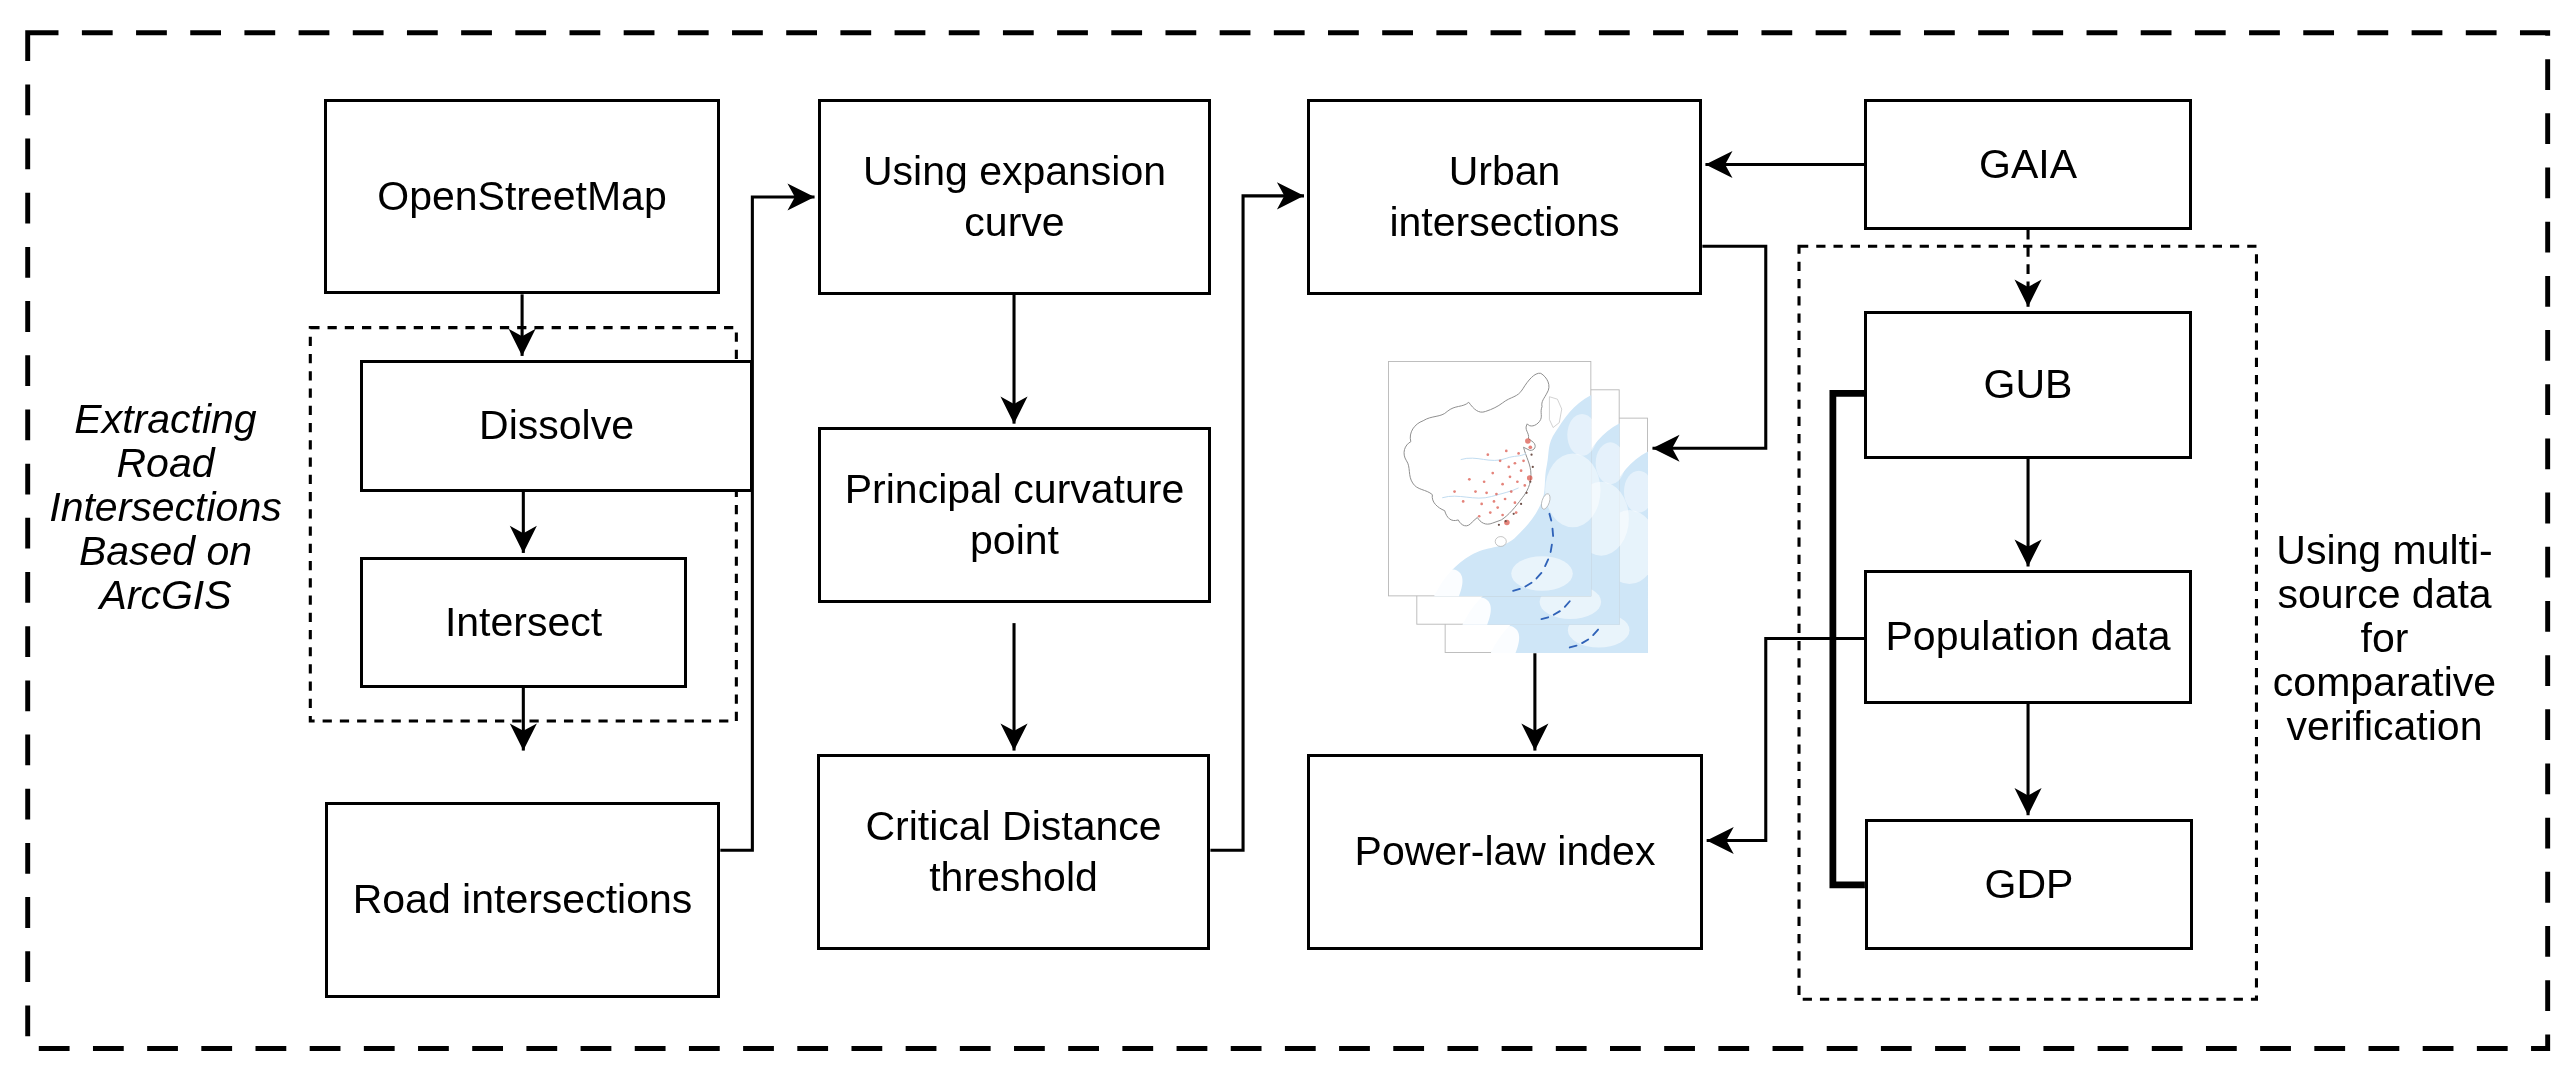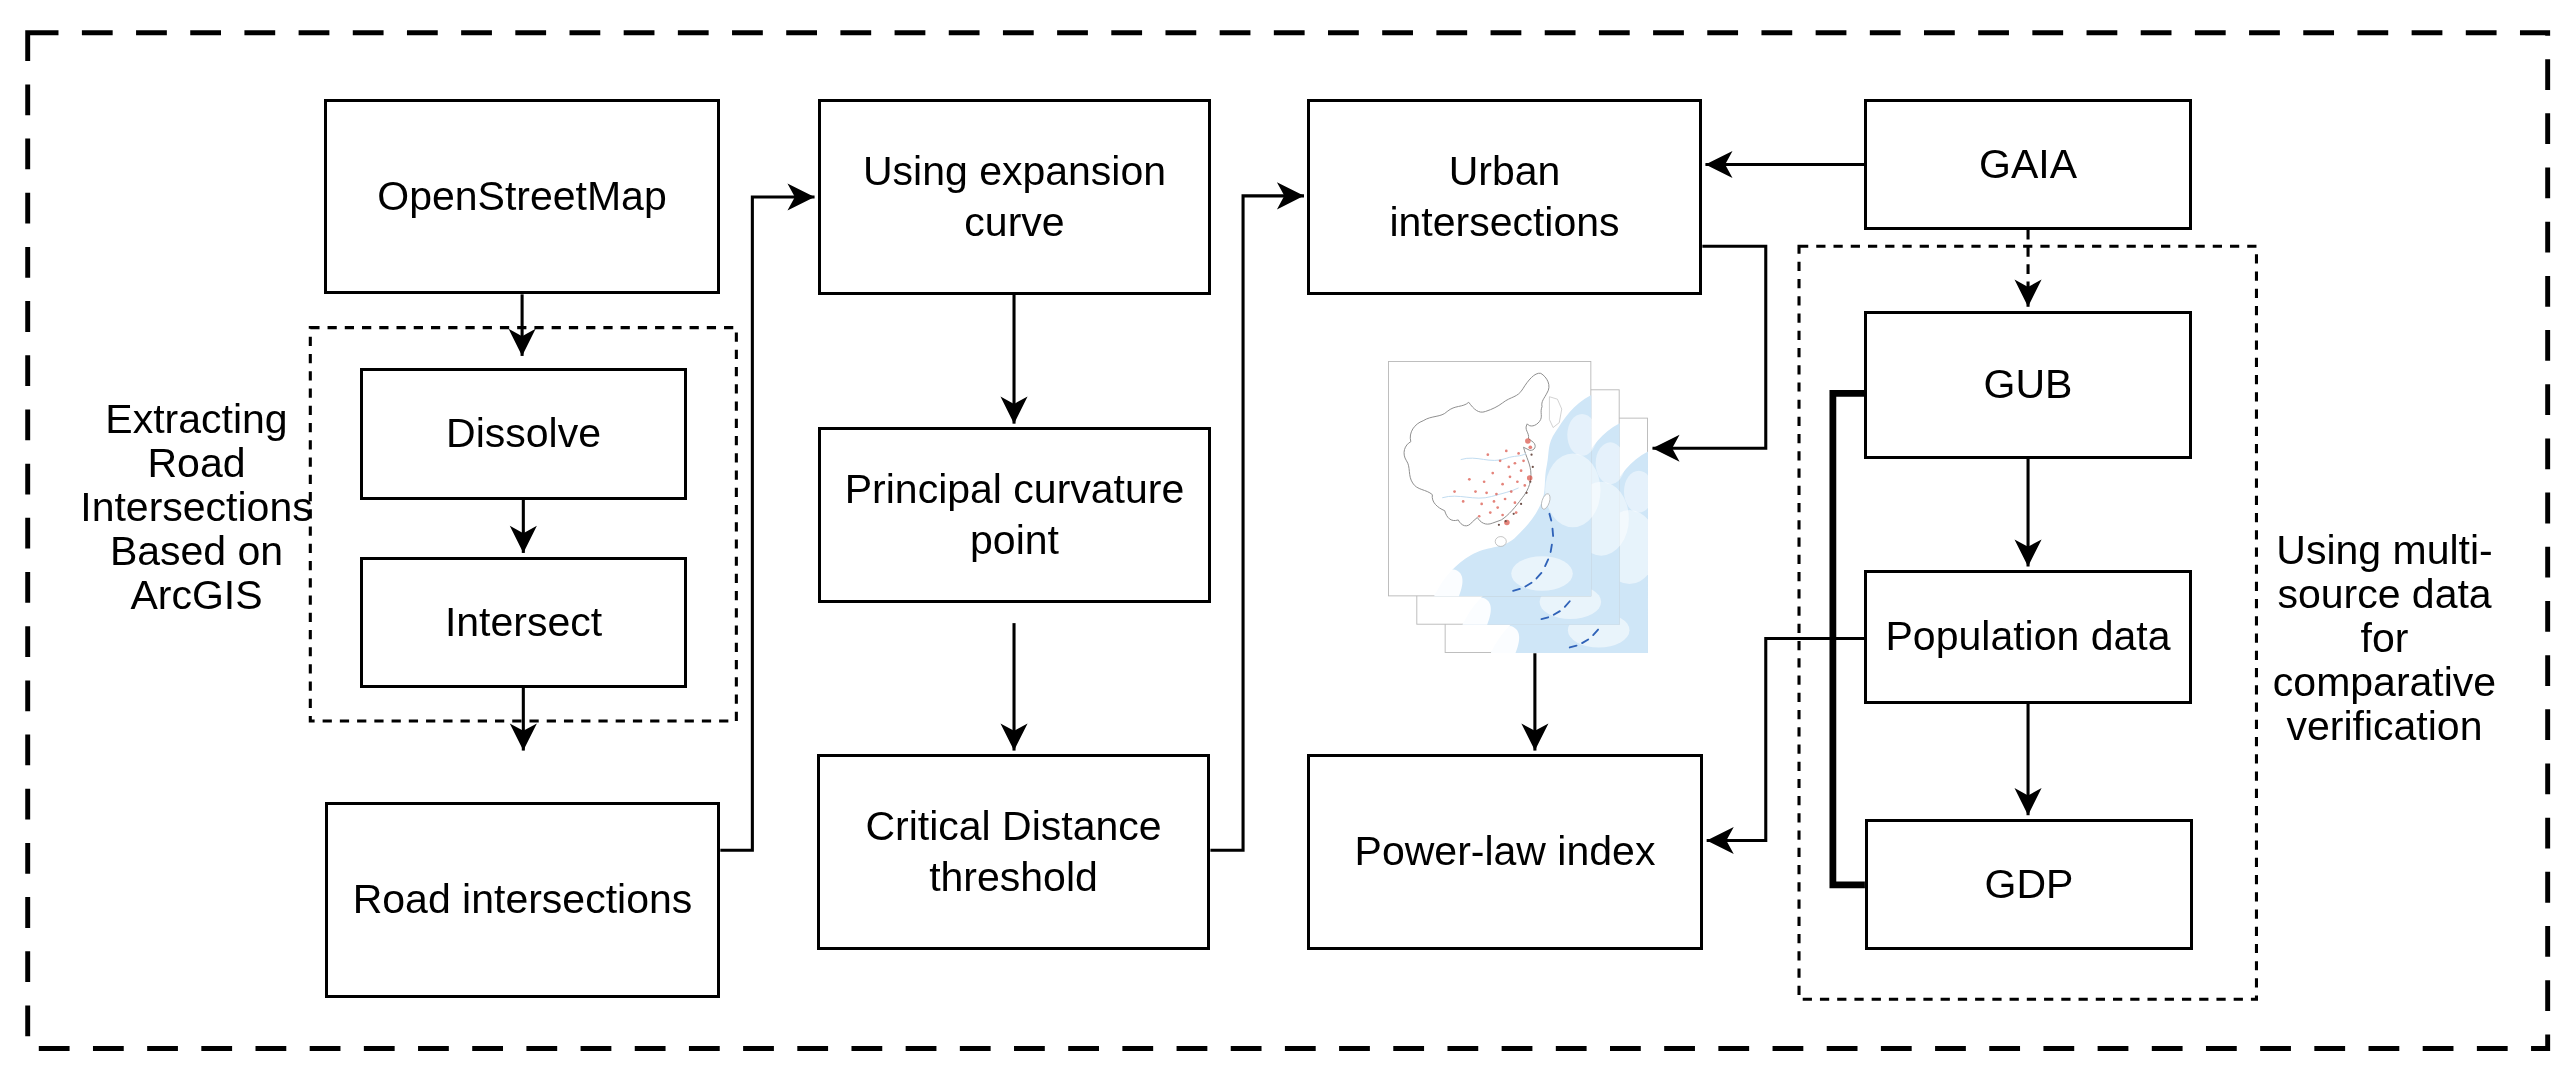--- a/index.html
+++ b/index.html
@@ -146,21 +146,21 @@
         </g>
       </g>
     </defs>
     <use href="#mapPanel" x="92" y="92"></use>
     <use href="#mapPanel" x="46" y="46"></use>
     <use href="#mapPanel" x="0" y="0"></use>
   </svg>
 
   <div class="node" style="left:324px;top:99px;width:396px;height:195px;">OpenStreetMap</div>
 
-  <div class="node" style="left:360px;top:368px;width:327px;height:132px;">Dissolve</div>
+  <div class="node" style="left:360px;top:360px;width:393px;height:132px;">Dissolve</div>
 
   <div class="node" style="left:360px;top:557px;width:327px;height:131px;">Intersect</div>
 
   <div class="node" style="left:325px;top:754px;width:395px;height:196px;margin-top:48px;">Road intersections</div>
 
   <div class="node" style="left:818px;top:99px;width:393px;height:196px;">Using expansion
 curve</div>
 
   <div class="node" style="left:818px;top:427px;width:393px;height:176px;">Principal curvature
 point</div>
@@ -174,21 +174,21 @@
   <div class="node" style="left:1864px;top:99px;width:328px;height:131px;">GAIA</div>
 
   <div class="node" style="left:1864px;top:311px;width:328px;height:148px;">GUB</div>
 
   <div class="node" style="left:1864px;top:570px;width:328px;height:134px;">Population data</div>
 
   <div class="node" style="left:1865px;top:819px;width:328px;height:131px;">GDP</div>
 
   <div class="node" style="left:1307px;top:754px;width:396px;height:196px;">Power-law index</div>
 
-  <div class="sidelabel" style="left:55px;top:397px;width:283px;">Extracting
+  <div class="sidelabel" style="left:24px;top:397px;width:283px;font-style:italic;">Extracting
 Road
 Intersections
 Based on
 ArcGIS</div>
 
   <div class="sidelabel" style="left:2243px;top:528px;width:283px;">Using multi-
 source data
 for
 comparative
 verification</div>

